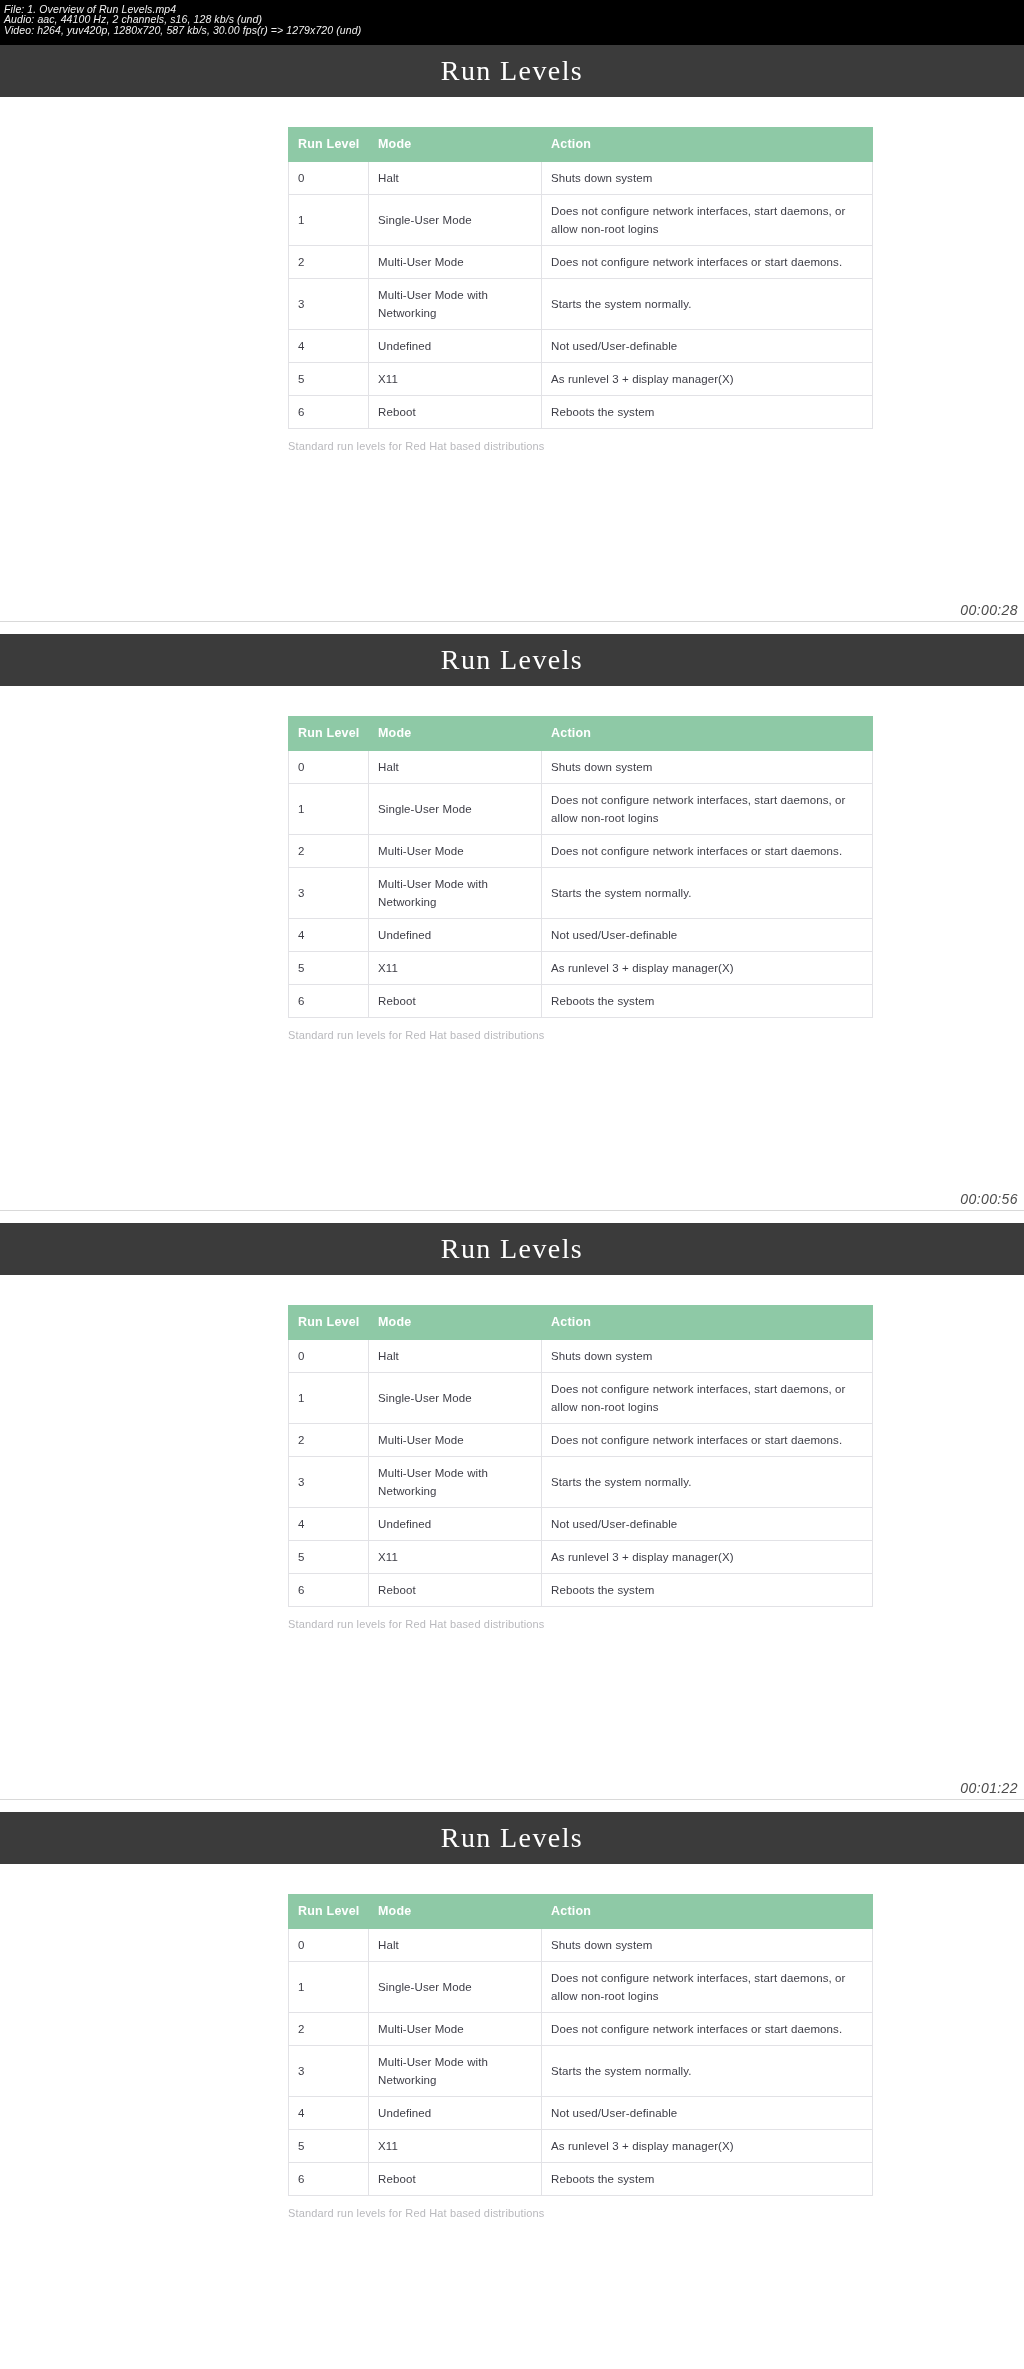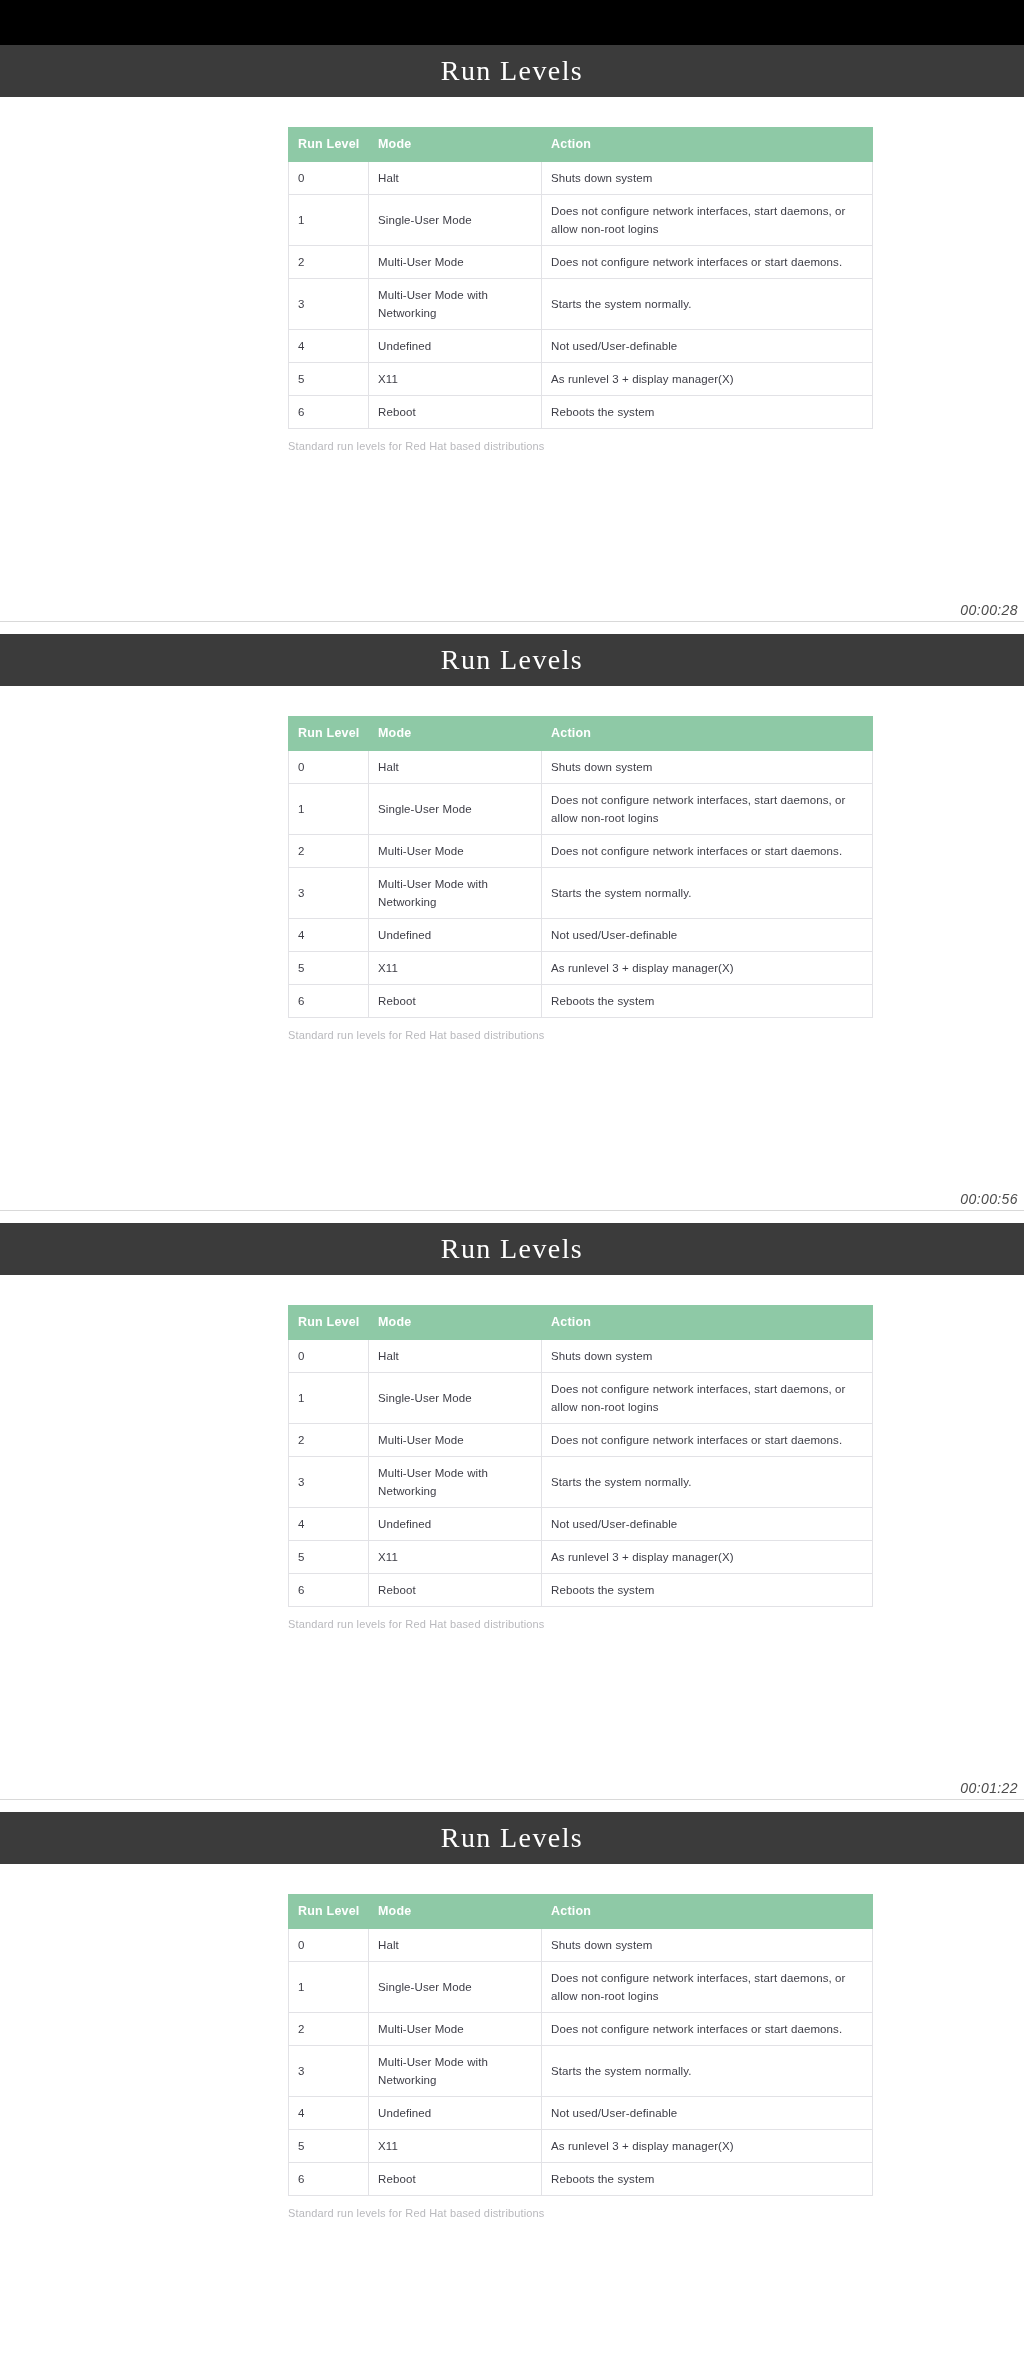--- a/index.html
+++ b/index.html
@@ -139,20 +139,23 @@
   .frame-sep {
     height: 1px;
     background: #d9d9d9;
     width: 1024px;
   }
 </style>
 </head>
 <body>
 
 <div class="mediainfo">
+  <div>File: 1. Overview of Run Levels.mp4</div>
+  <div>Audio: aac, 44100 Hz, 2 channels, s16, 128 kb/s (und)</div>
+  <div>Video: h264, yuv420p, 1280x720, 587 kb/s, 30.00 fps(r) =&gt; 1279x720 (und)</div>
 </div>
 
 <div id="frames-container">
   <div class="frame">
     <div class="frame-inner">
 
       <div class="slide-titlebar">
         <div class="slide-title">Run Levels</div>
       </div>
 

